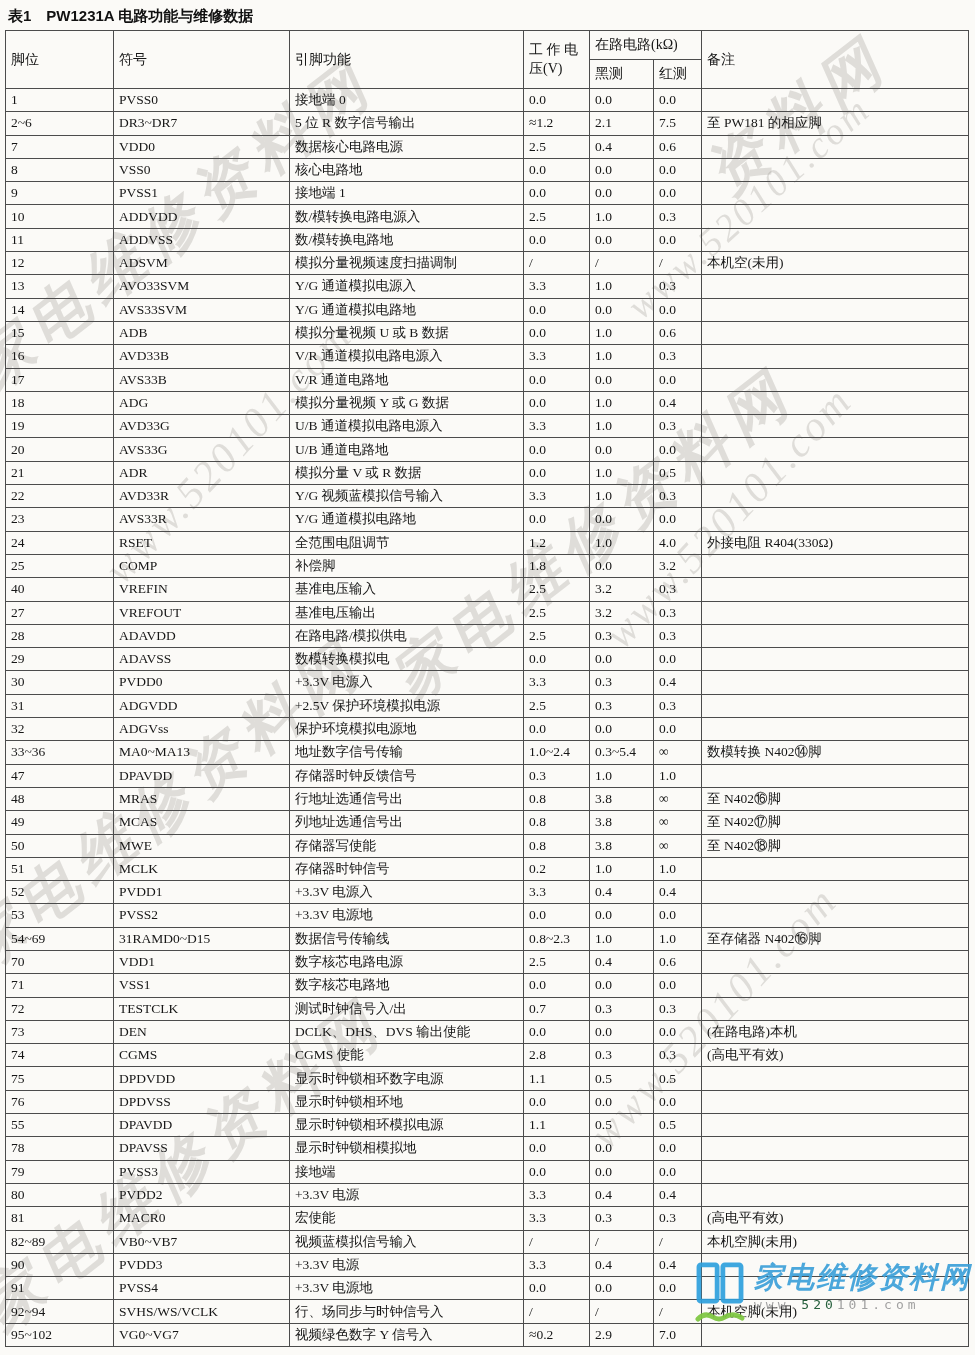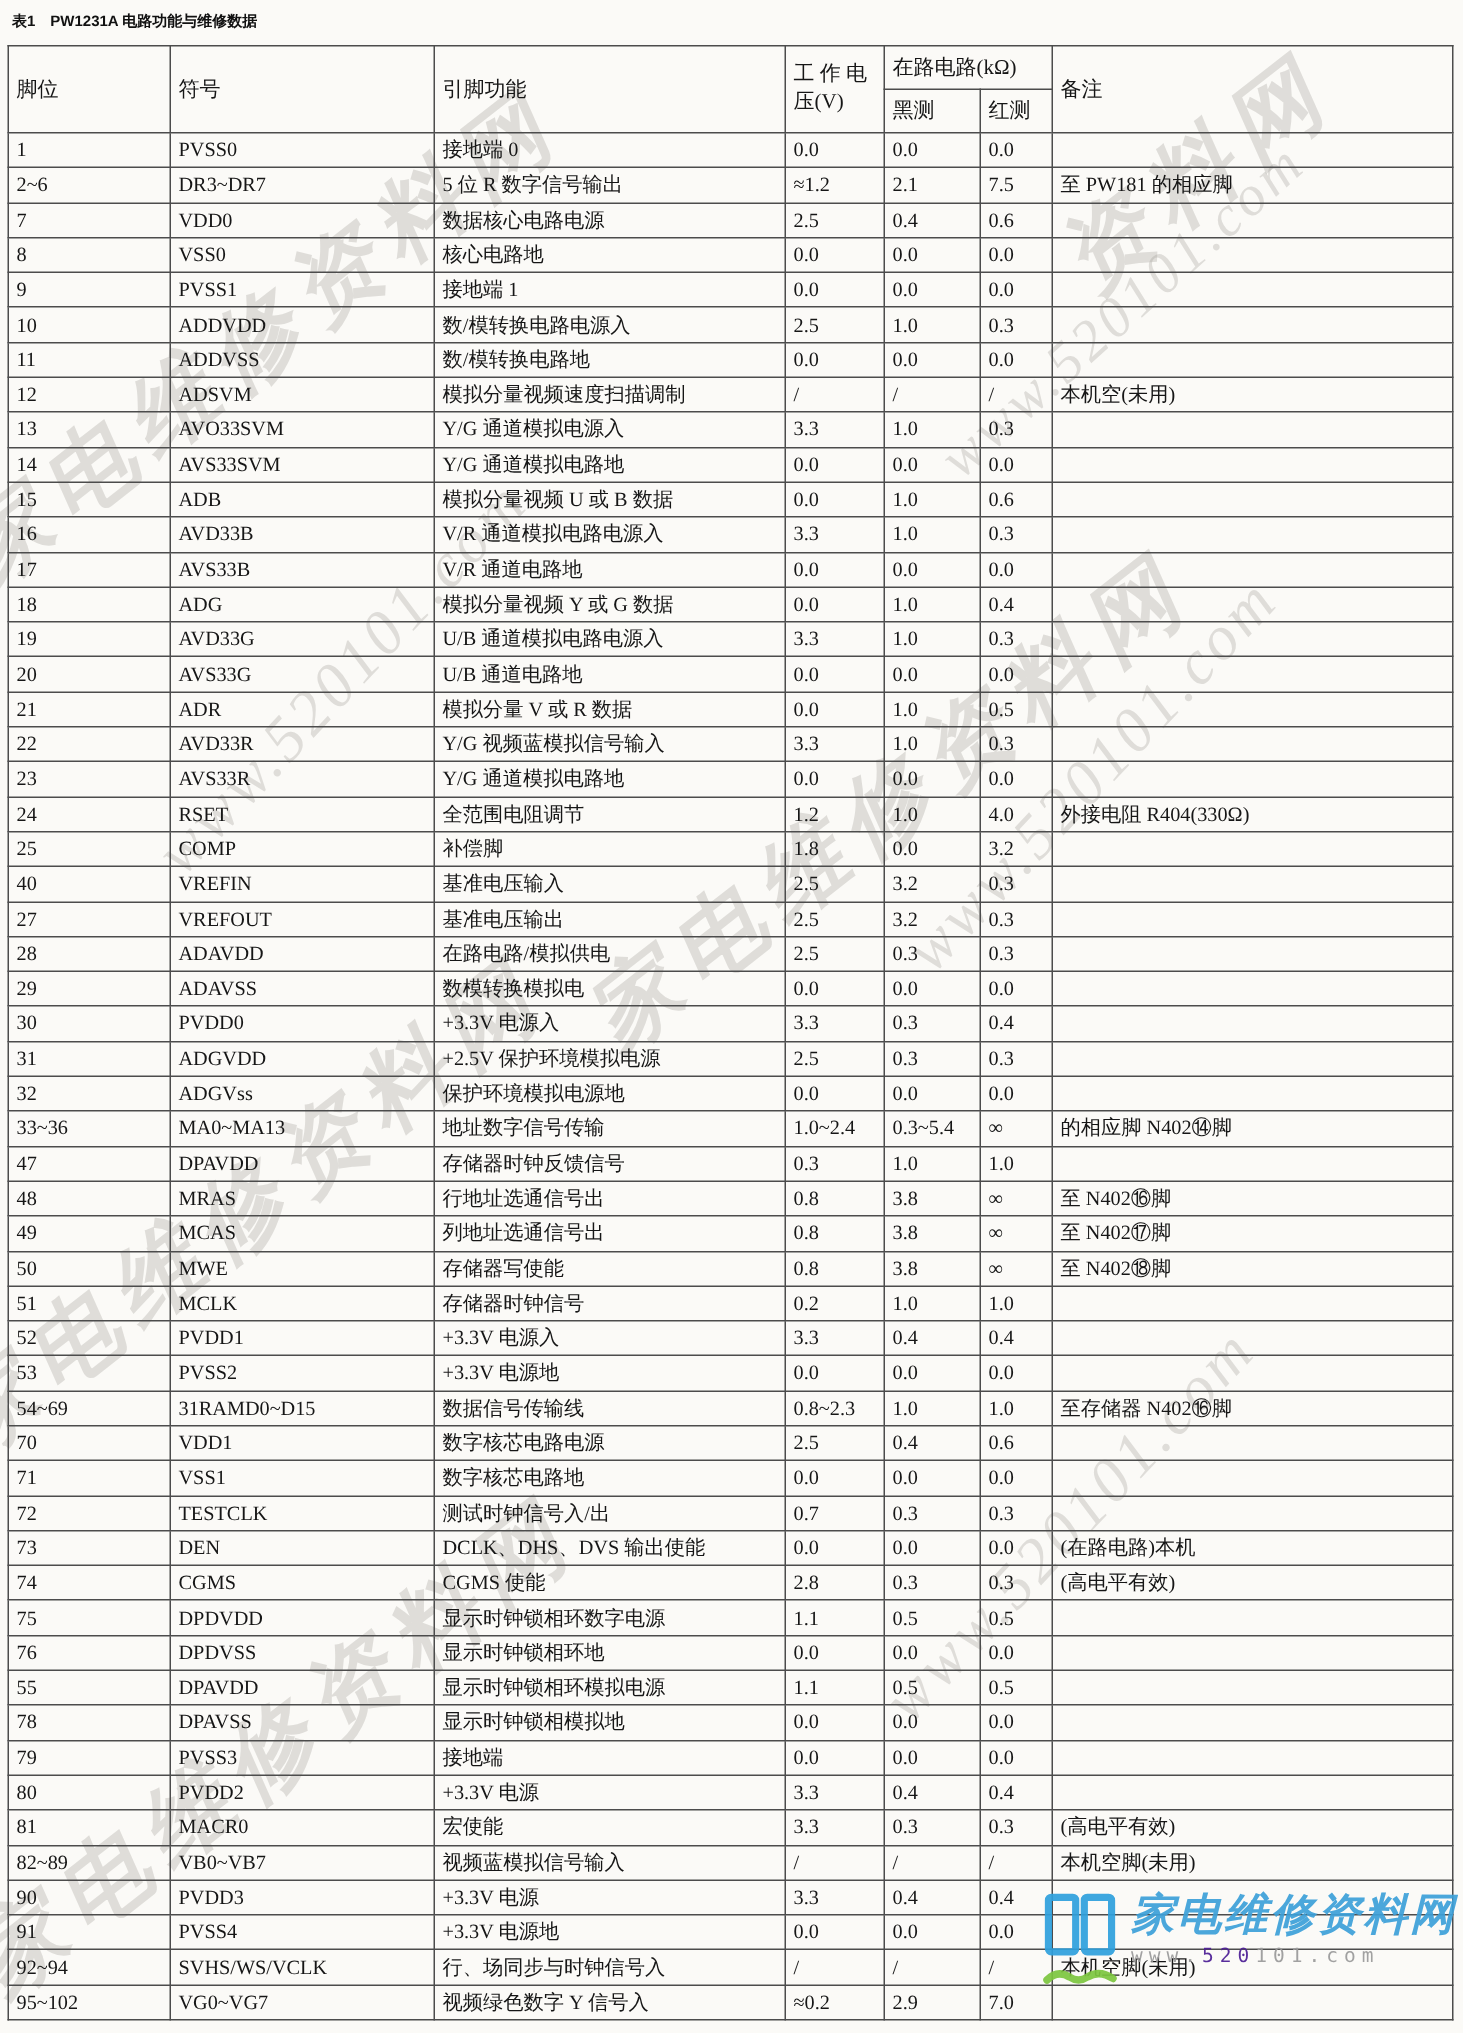--- a/index.html
+++ b/index.html
@@ -16,21 +16,21 @@
   .wm {
     position:absolute; white-space:nowrap; transform-origin:left top;
     color:#a09d97; opacity:.30; font-style:italic;
   }
   .wm-script { letter-spacing:10px; font-weight:bold; }
   .wm-url { letter-spacing:3px; font-family:"Liberation Serif","DejaVu Serif",serif; }
 
   .page-title {
     position:absolute; top:7px; left:8px; z-index:2;
     font-family:"Liberation Sans","DejaVu Sans",sans-serif;
-    font-weight:bold; font-size:10px; color:#111;
+    font-weight:bold; font-size:15px; color:#111;
   }
 
   table#pin-table {
     position:absolute; top:30px; left:5px; width:963px;
     border-collapse:collapse; table-layout:fixed; z-index:1;
     background:transparent;
   }
   #pin-table th, #pin-table td {
     border:1px solid #4c4c4c;
     font-weight:normal; text-align:left; vertical-align:middle;
@@ -48,21 +48,21 @@
   .logo-book-col { width:56px; display:flex; flex-direction:column; align-items:center; }
   .logo-right { margin-left:6px; }
   .logo-name {
     font-size:29px; color:#3da0d9; letter-spacing:2px; line-height:1.1;
     font-style:italic; font-weight:bold; white-space:nowrap;
   }
   .logo-url {
     margin-top:3px; font-family:"DejaVu Sans Mono","Liberation Mono",monospace;
     font-size:13px; letter-spacing:4px; color:#9a9a9a; white-space:nowrap;
   }
-  .logo-url .red { color:#4c1d95; }
+  .logo-url .red { color:#14532d; }
 </style>
 </head>
 <body>
 
 <div id="wm-layer">
     <div class="wm wm-script" style="left: -45px; top: 345px; font-size: 60px; transform: rotate(-38deg);">家电维修资料网</div>
     <div class="wm wm-script" style="left: 690px; top: 150px; font-size: 60px; transform: rotate(-38deg);">资料网</div>
     <div class="wm wm-url" style="left: 95px; top: 560px; font-size: 42px; transform: rotate(-47deg);">www.520101.com</div>
     <div class="wm wm-url" style="left: 618px; top: 295px; font-size: 38px; transform: rotate(-42deg);">www.520101.com</div>
     <div class="wm wm-script" style="left: 375px; top: 655px; font-size: 60px; transform: rotate(-38deg);">家电维修资料网</div>
@@ -354,21 +354,21 @@
         <td>0.0</td>
         <td></td>
       </tr>
       <tr>
         <td>33~36</td>
         <td>MA0~MA13</td>
         <td>地址数字信号传输</td>
         <td>1.0~2.4</td>
         <td>0.3~5.4</td>
         <td>∞</td>
-        <td>的相应脚 N402⑭脚</td>
+        <td>数模转换 N402⑭脚</td>
       </tr>
       <tr>
         <td>47</td>
         <td>DPAVDD</td>
         <td>存储器时钟反馈信号</td>
         <td>0.3</td>
         <td>1.0</td>
         <td>1.0</td>
         <td></td>
       </tr>

